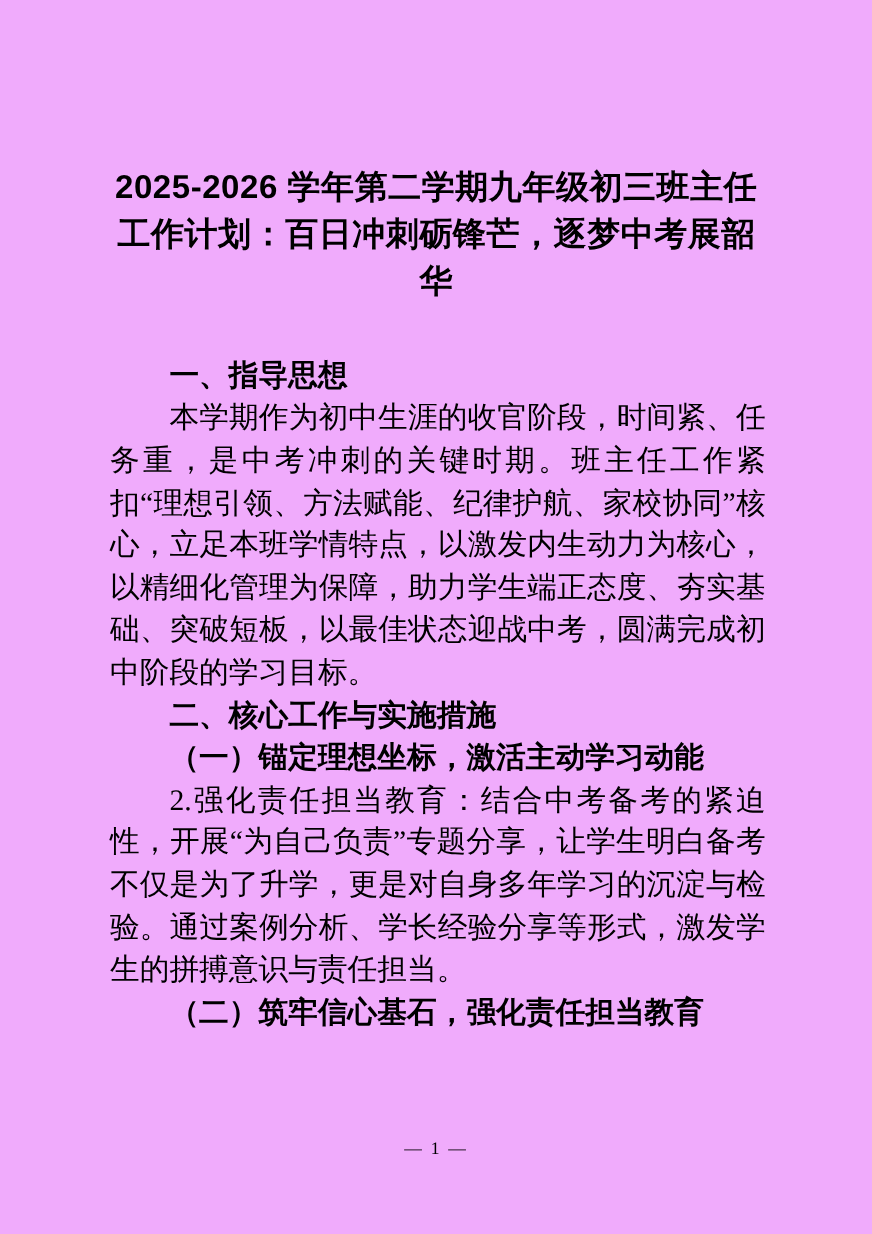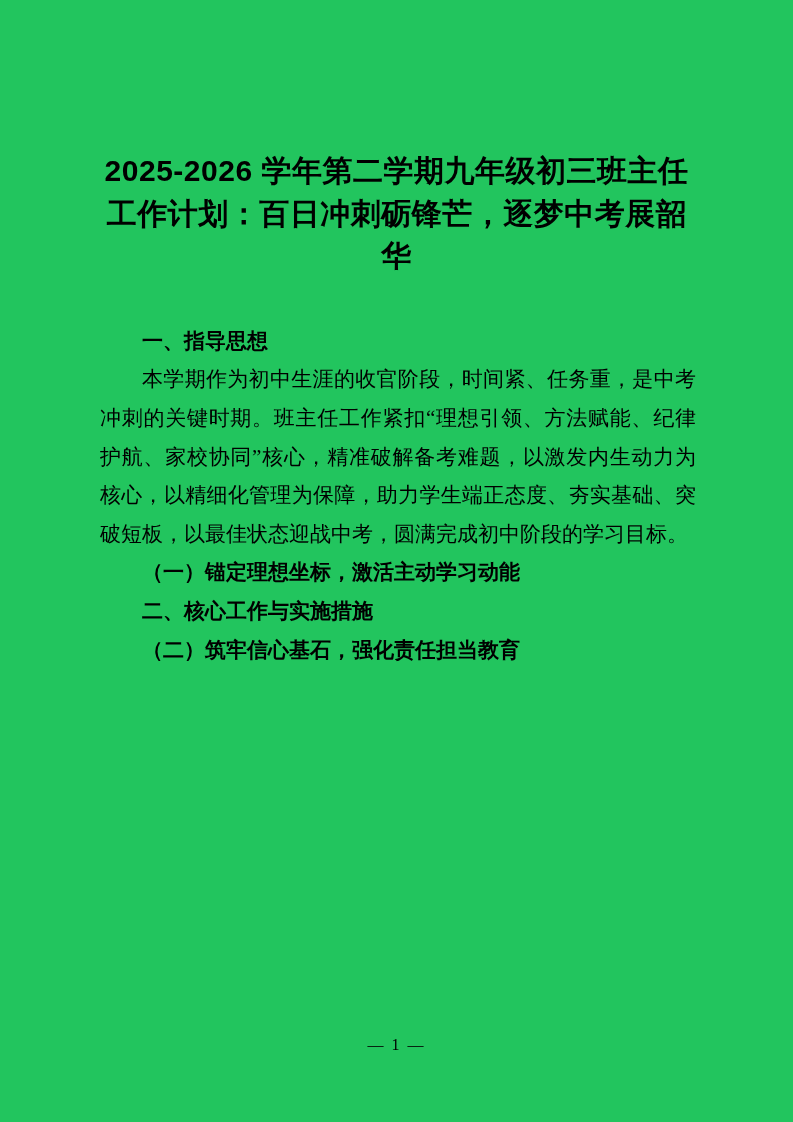--- a/index.html
+++ b/index.html
@@ -5,38 +5,38 @@
   html, body {
     margin: 0;
     padding: 0;
     background: #ffffff;
   }
   .page {
     position: relative;
     width: 793px;
     height: 1122px;
     margin: 0 auto;
-    background: #22c55e;
+    background: #f0abfc;
     color: #000000;
     font-family: "Liberation Serif", serif;
     overflow: hidden;
     box-sizing: border-box;
   }
   .doc-title {
     margin: 150px 92px 0 92px;
     font-family: "Liberation Sans", sans-serif;
     font-size: 30px;
     font-weight: 700;
     line-height: 1.42;
     text-align: center;
     letter-spacing: 0.5px;
   }
   .doc-body {
     margin: 44px 97px 0 100px;
-    font-size: 21px;
+    font-size: 27px;
     line-height: 38.6px;
     text-align: justify;
   }
   .doc-body p {
     margin: 0;
     text-indent: 2em;
   }
   .doc-body p.heading {
     font-weight: 700;
   }
@@ -52,23 +52,24 @@
 </style>
 </head>
 <body>
 
 <div class="page">
 
   <h1 class="doc-title">2025-2026 学年第二学期九年级初三班主任工作计划：百日冲刺砺锋芒，逐梦中考展韶华</h1>
 
   <div class="doc-body">
     <p class="heading">一、指导思想</p>
-    <p class="body">本学期作为初中生涯的收官阶段，时间紧、任务重，是中考冲刺的关键时期。班主任工作紧扣“理想引领、方法赋能、纪律护航、家校协同”核心，精准破解备考难题，以激发内生动力为核心，以精细化管理为保障，助力学生端正态度、夯实基础、突破短板，以最佳状态迎战中考，圆满完成初中阶段的学习目标。</p>
+    <p class="body">本学期作为初中生涯的收官阶段，时间紧、任务重，是中考冲刺的关键时期。班主任工作紧扣“理想引领、方法赋能、纪律护航、家校协同”核心，立足本班学情特点，以激发内生动力为核心，以精细化管理为保障，助力学生端正态度、夯实基础、突破短板，以最佳状态迎战中考，圆满完成初中阶段的学习目标。</p>
+    <p class="heading">二、核心工作与实施措施</p>
     <p class="heading">（一）锚定理想坐标，激活主动学习动能</p>
-    <p class="heading">二、核心工作与实施措施</p>
+    <p class="body">2.强化责任担当教育：结合中考备考的紧迫性，开展“为自己负责”专题分享，让学生明白备考不仅是为了升学，更是对自身多年学习的沉淀与检验。通过案例分析、学长经验分享等形式，激发学生的拼搏意识与责任担当。</p>
     <p class="heading">（二）筑牢信心基石，强化责任担当教育</p>
   </div>
 
   <div class="page-footer">
     <span>— 1 —</span>
   </div>
 
 </div>
 
 </body></html>

